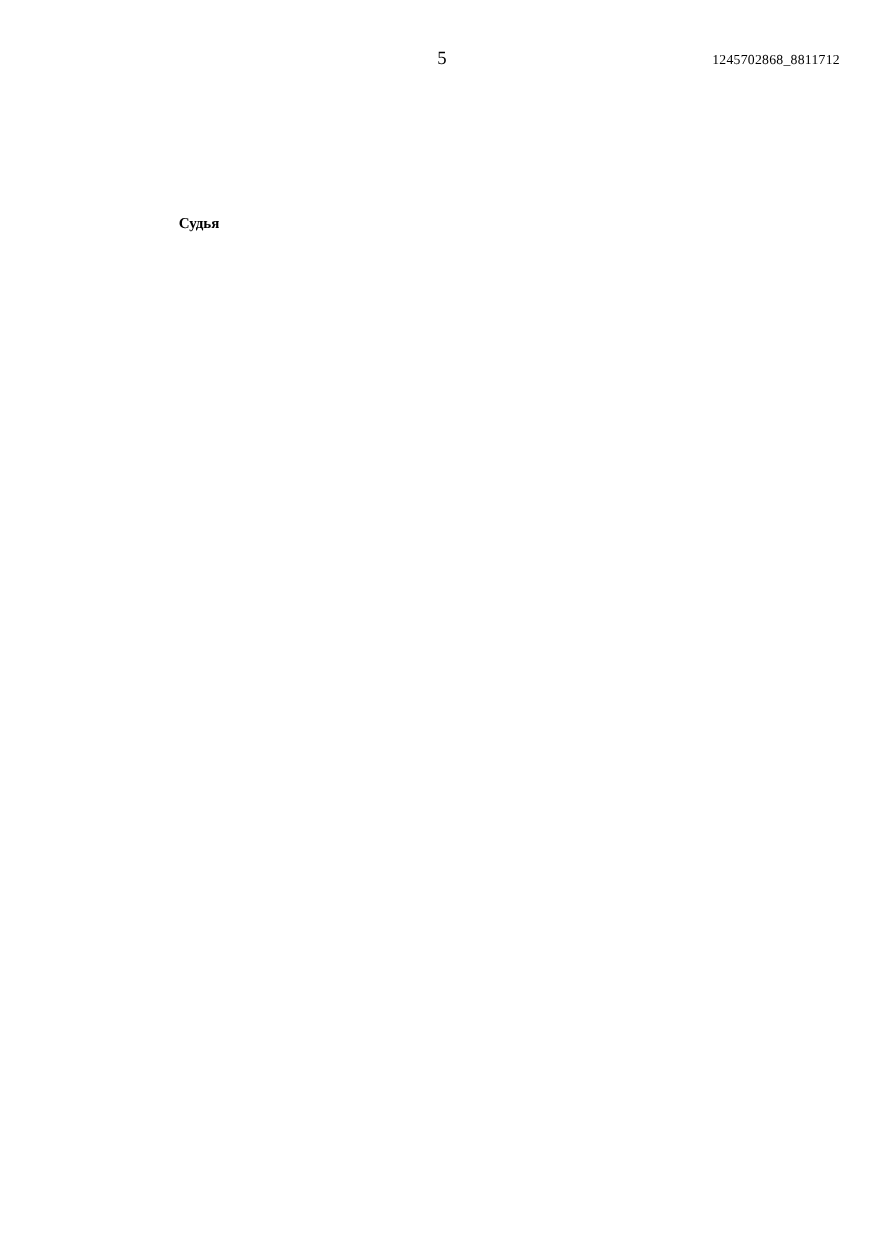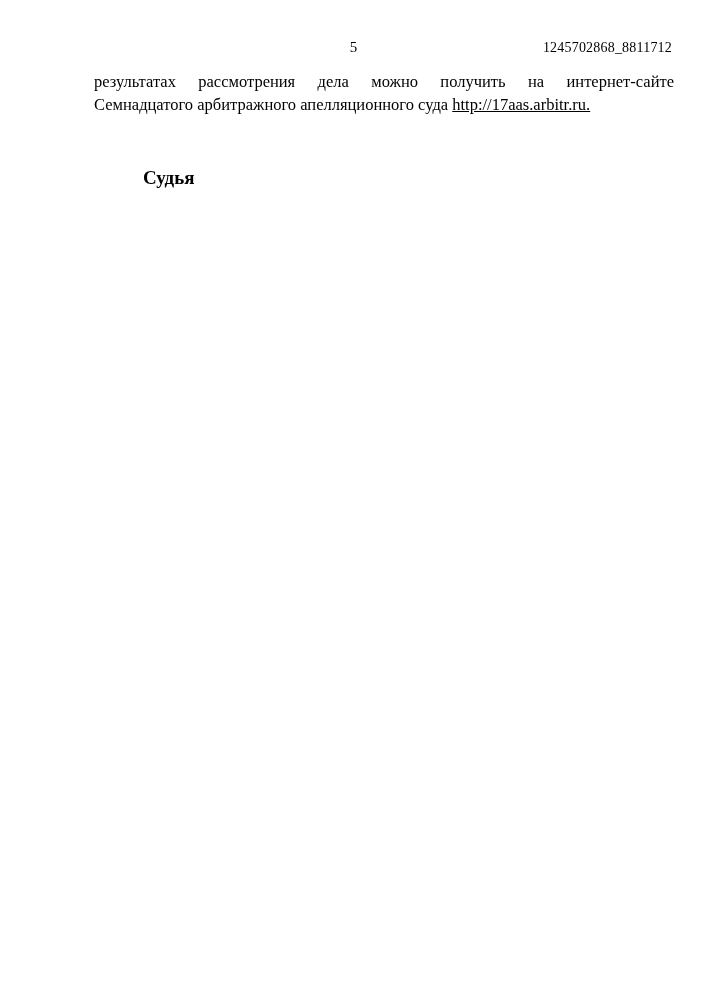--- a/index.html
+++ b/index.html
@@ -35,21 +35,21 @@
     width: 707px;
     text-align: center;
     font-size: 15px;
     line-height: 18px;
     font-family: "Liberation Serif", serif;
   }
   .doc-code {
     position: absolute;
     right: 35px;
     top: 3px;
-    font-size: 14px;
+    font-size: 11px;
     line-height: 14px;
     letter-spacing: 0.2px;
     font-family: "Liberation Serif", serif;
     white-space: nowrap;
   }
   .body-text {
     position: absolute;
     left: 94px;
     top: 70px;
     width: 580px;
@@ -68,21 +68,21 @@
     text-decoration: underline;
     color: #000000;
   }
   .signature-row {
     position: absolute;
     left: 94px;
     top: 167px;
     width: 580px;
     height: 24px;
     font-weight: bold;
-    font-size: 19px;
+    font-size: 12px;
     line-height: 22px;
   }
   .sig-role {
     position: absolute;
     left: 49px;
     top: 0;
     white-space: nowrap;
   }
   .sig-name {
     position: absolute;
@@ -94,22 +94,18 @@
 </head>
 <body>
 
 <div class="page">
 
   <div class="header-row">
     <div class="page-number">5</div>
     <div class="doc-code">1245702868_8811712</div>
   </div>
 
-  <div class="body-text">
-    <span class="body-line line-justified">результатах  рассмотрения  дела  можно  получить  на  интернет-сайте</span>
-    <span class="body-line"><span>Семнадцатого арбитражного апелляционного суда </span><span class="link">http://17aas.arbitr.ru.</span></span>
-  </div>
 
   <div class="signature-row">
     <span class="sig-role">Судья</span>
   </div>
 
 </div>
 
 </body></html>

